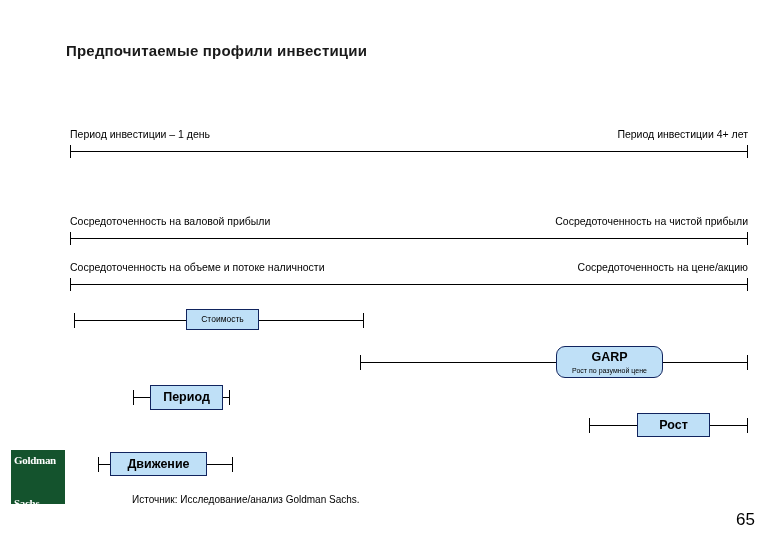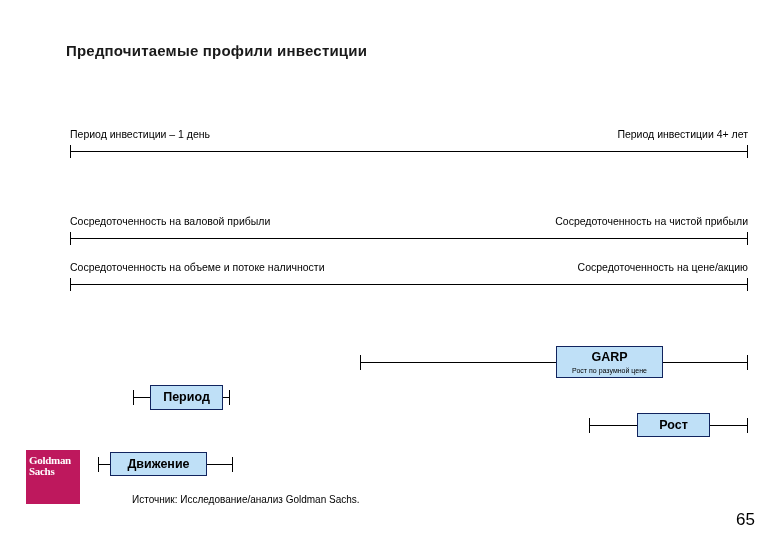--- a/index.html
+++ b/index.html
@@ -136,44 +136,45 @@
     margin-top: 1px;
   }
 
   
   #row-stoimost { left: 74px; width: 290px; top: 304px; }
   #row-stoimost .style-box { left: 112px; width: 73px; height: 21px; top: 5px; }
 
   #row-garp { left: 360px; width: 388px; top: 348px; }
   #row-garp .line { top: 14px; }
   #row-garp .tick { top: 7px; }
-  #row-garp .style-box { left: 196px; width: 107px; height: 32px; top: -2px; }
+  #row-garp .style-box { left: 196px; width: 107px; height: 32px; top: -2px; border-radius: 9px; }
 
   #row-makro { left: 133px; width: 97px; top: 381px; }
   #row-makro .style-box { left: 17px; width: 73px; height: 25px; top: 4px; }
 
   #row-rost { left: 589px; width: 159px; top: 409px; }
   #row-rost .style-box { left: 48px; width: 73px; height: 24px; top: 4px; }
 
   #row-dvizhenie { left: 98px; width: 135px; top: 448px; }
   #row-dvizhenie .style-box { left: 12px; width: 97px; height: 24px; top: 4px; }
 
   
   .gs-logo {
     position: absolute;
-    left: 26px;
+    left: 11px;
     top: 450px;
     width: 54px;
     height: 54px;
-    background: #be185d;
+    background: #14532d;
     display: flex;
     flex-direction: column;
     justify-content: flex-start;
     padding-top: 5px;
     box-sizing: border-box;
+    gap: 32px;
   }
   .gs-logo .gs-line {
     font-family: "Liberation Serif", "DejaVu Serif", serif;
     font-size: 11px;
     font-weight: bold;
     color: #ffffff;
     line-height: 11px;
     padding-left: 3px;
     letter-spacing: -0.3px;
   }
@@ -236,20 +237,28 @@
       <div class="spec-label left">Сосредоточенность на объеме и потоке наличности</div>
       <div class="spec-label right">Сосредоточенность на цене/акцию</div>
     </div>
     <div class="axis">
       <div class="cap left"></div>
       <div class="bar"></div>
       <div class="cap right"></div>
     </div>
   </div>
 
+  <div class="style-row" id="row-stoimost">
+    <div class="line"></div>
+    <div class="tick left"></div>
+    <div class="tick right"></div>
+    <div class="style-box small">
+      <div class="box-title">Стоимость</div>
+    </div>
+  </div>
 
   <div class="style-row" id="row-garp">
     <div class="line"></div>
     <div class="tick left"></div>
     <div class="tick right"></div>
     <div class="style-box">
       <div class="box-title">GARP</div>
       <div class="box-sub">Рост по разумной цене</div>
     </div>
   </div>

